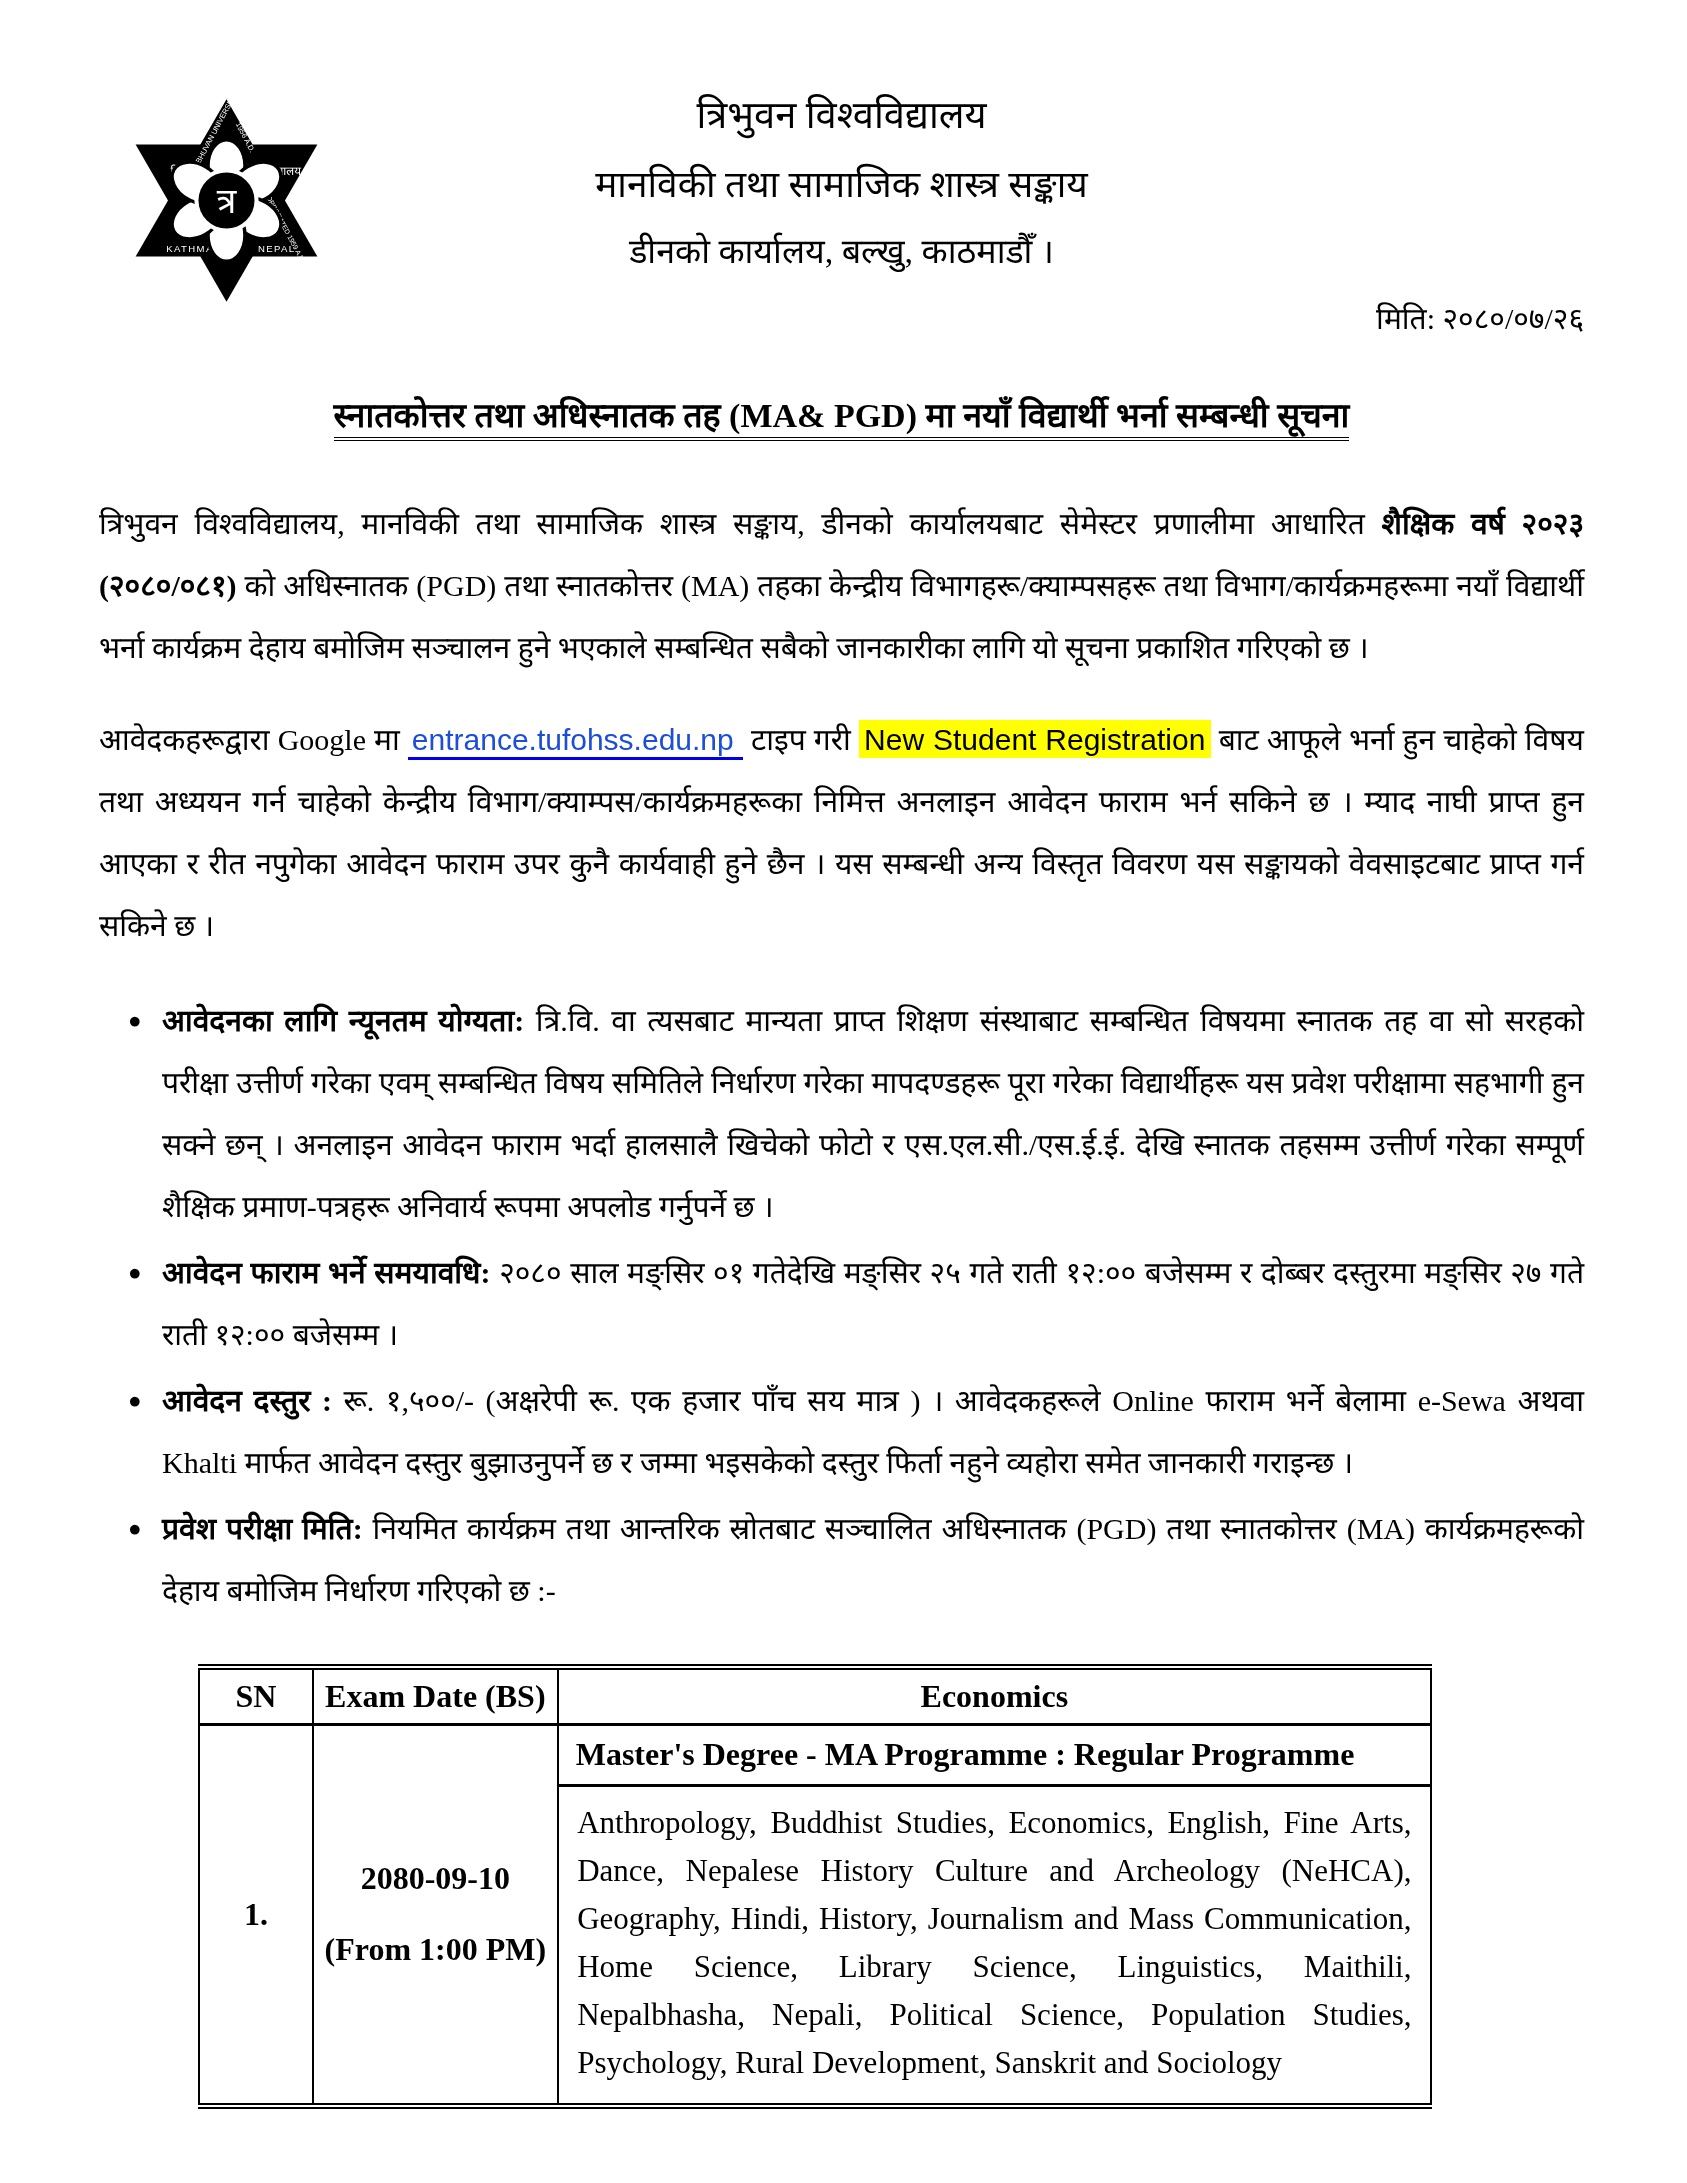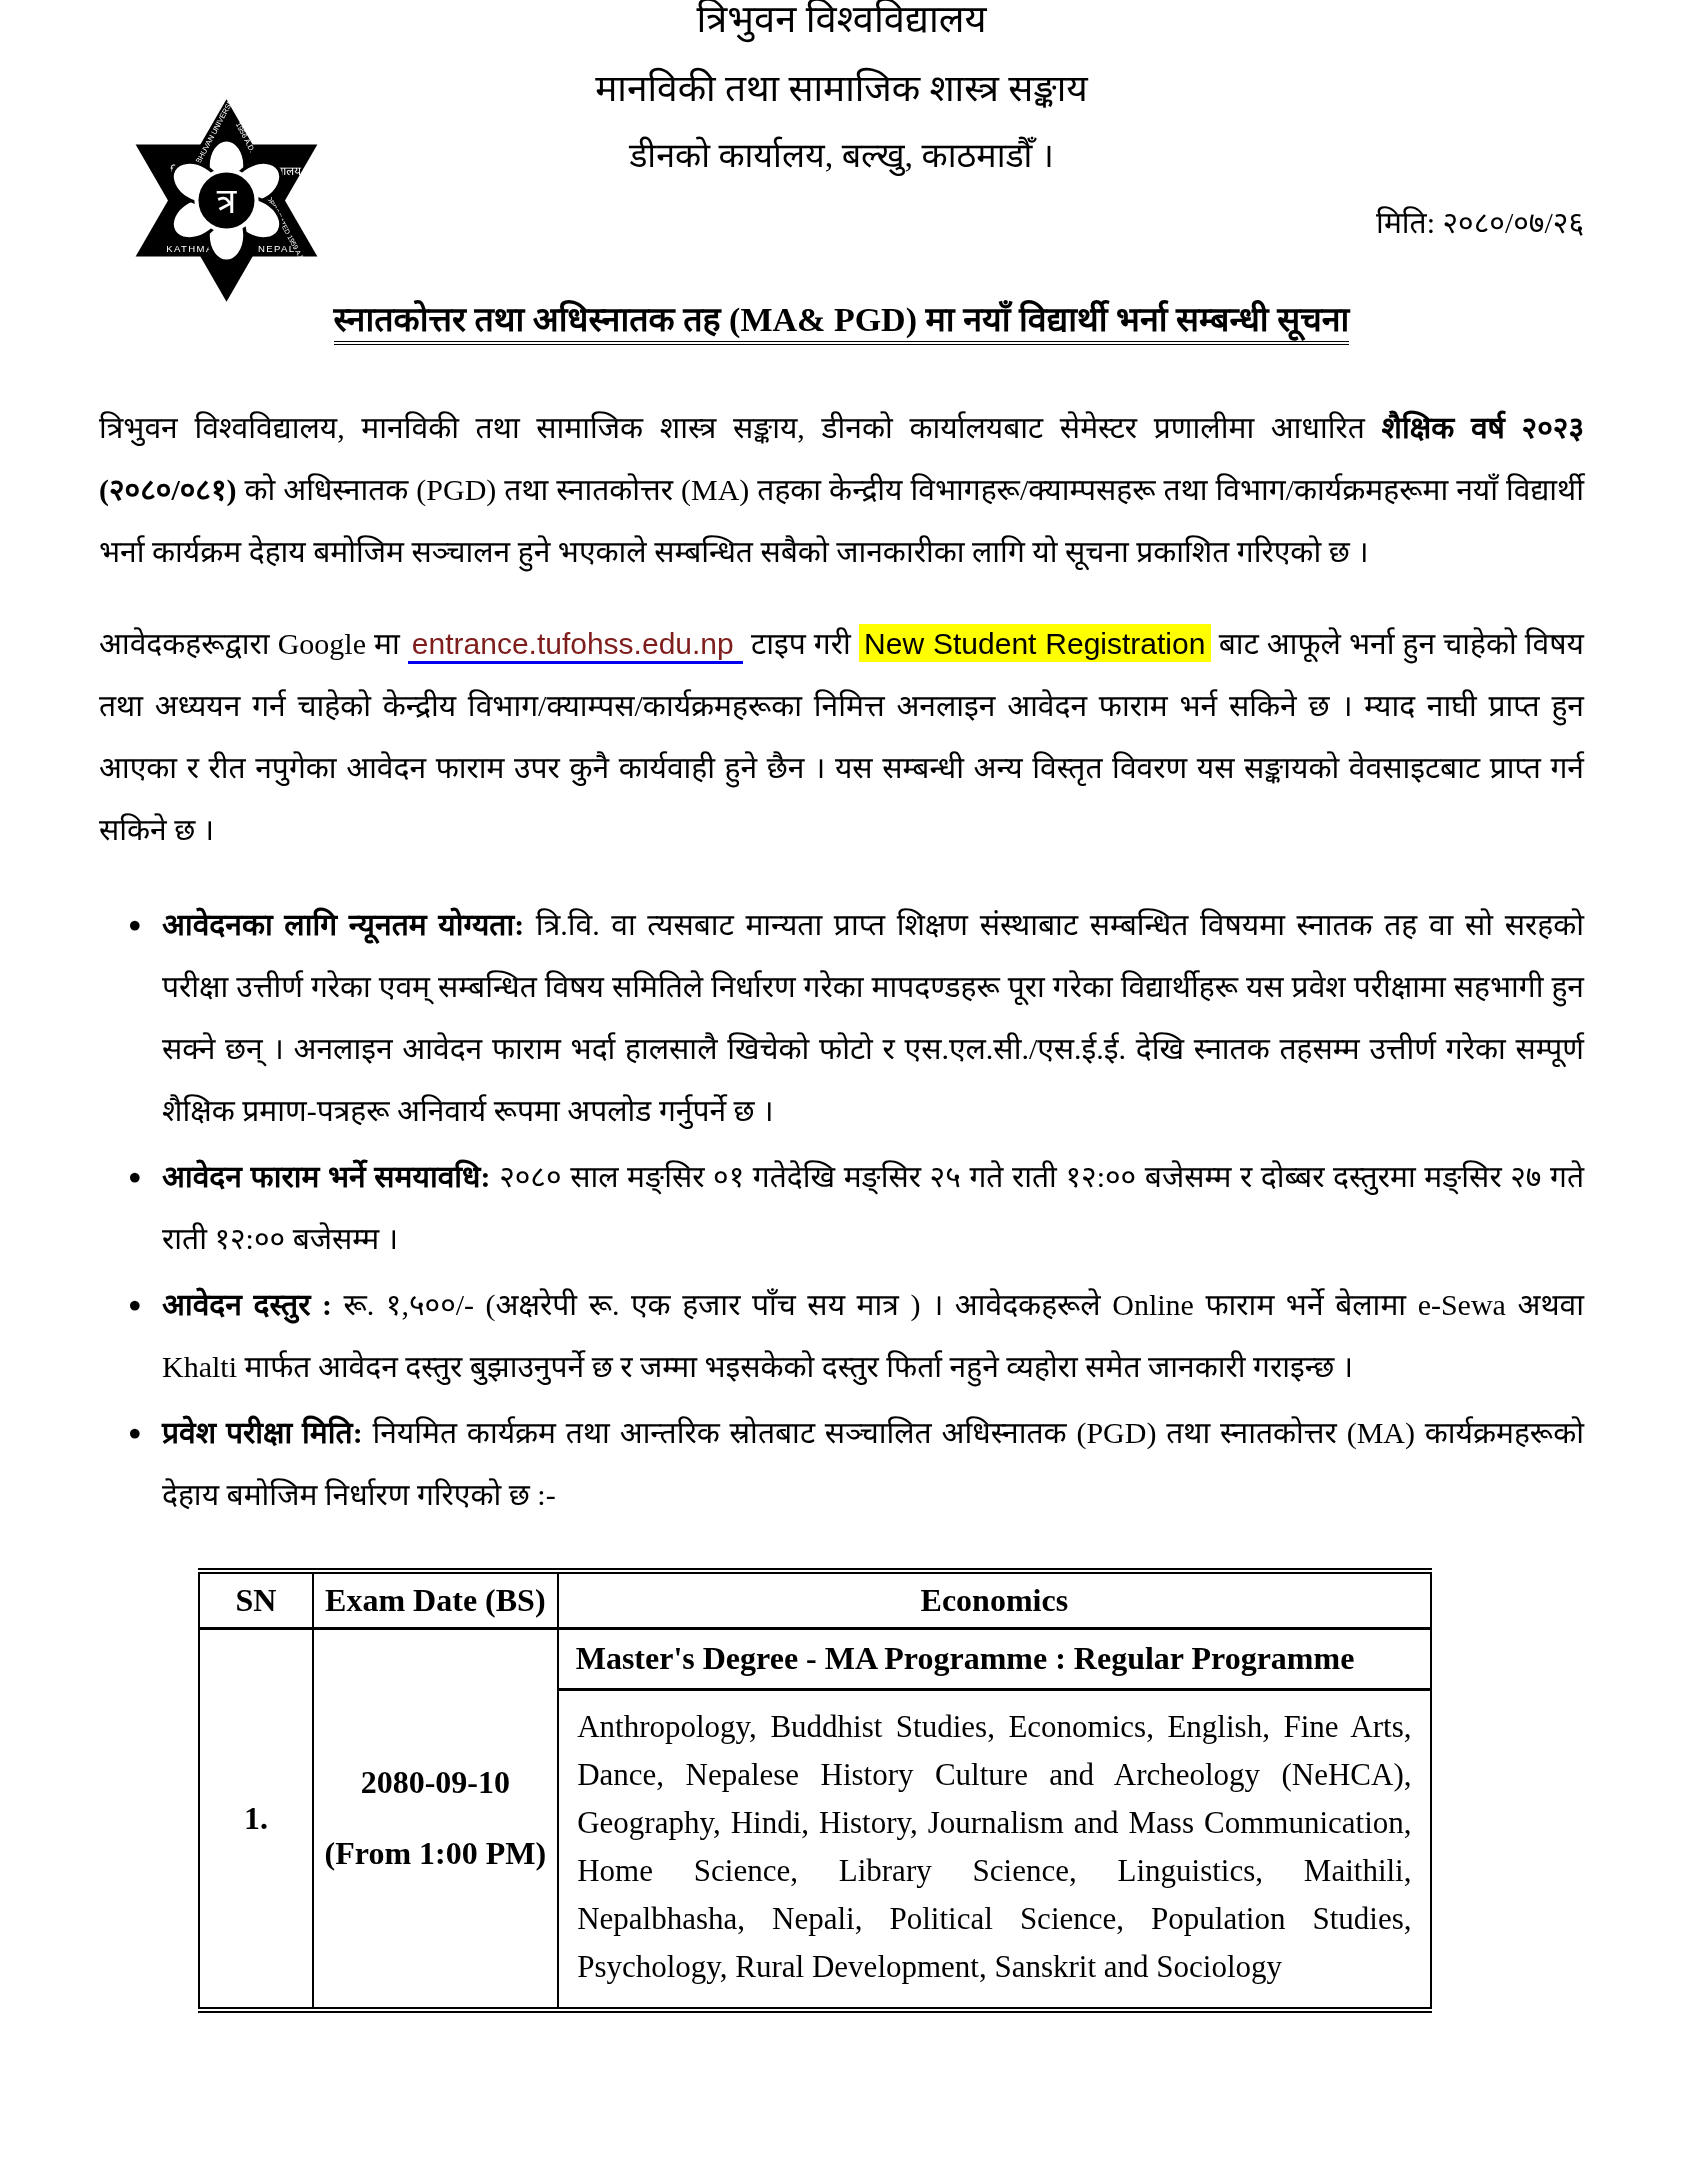--- a/index.html
+++ b/index.html
@@ -6,37 +6,37 @@
   body{
     width:1687px;height:2183px;position:relative;overflow:hidden;
     font-family:"Liberation Serif","DejaVu Serif",serif;color:#000;
   }
   .page{width:1687px;height:2183px;position:relative;}
   
   .logo{position:absolute;left:124px;top:98px;width:205px;height:205px;}
   
   .content{padding:0 103px 0 99px;}
   .hdr{text-align:center;line-height:1.05;}
-  .hdr1{font-size:38px;}
+  .hdr1{padding-top:96px;font-size:38px;}
   .hdr2{margin-top:30px;font-size:37px;}
   .hdr3{margin-top:29px;font-size:34px;}
   .date-line{margin-top:28px;text-align:right;font-size:30px;}
   
   .title-wrap{margin-top:58px;text-align:center;}
   .title{
     display:inline-block;font-size:34px;font-weight:bold;
     padding-bottom:1px;border-bottom:4.6px double #000;line-height:1.15;
   }
   
   .para{font-size:30px;line-height:62px;text-align:justify;}
   .p1{margin-top:52px;}
   .p2{margin-top:30px;}
   .bold{font-weight:bold;}
   .link{
-    color:#7f1d1d;text-decoration:none;
+    color:#1d4ed8;text-decoration:none;
     border-bottom:3.3px solid #0000EE;padding:0 9.3px 1.3px 4px;
     font-family:"Liberation Sans","DejaVu Sans",sans-serif;
   }
   .hl{
     background:#FFFF00;padding:2.6px 5.3px;
     font-family:"Liberation Sans","DejaVu Sans",sans-serif;
   }
   
   .bullets{margin:33px 0 0 0;padding:0 0 0 63px;list-style:none;}
   .bullets li{

